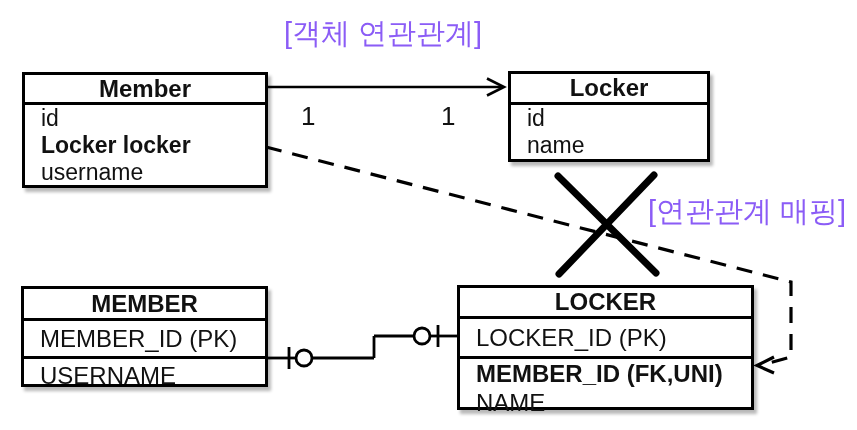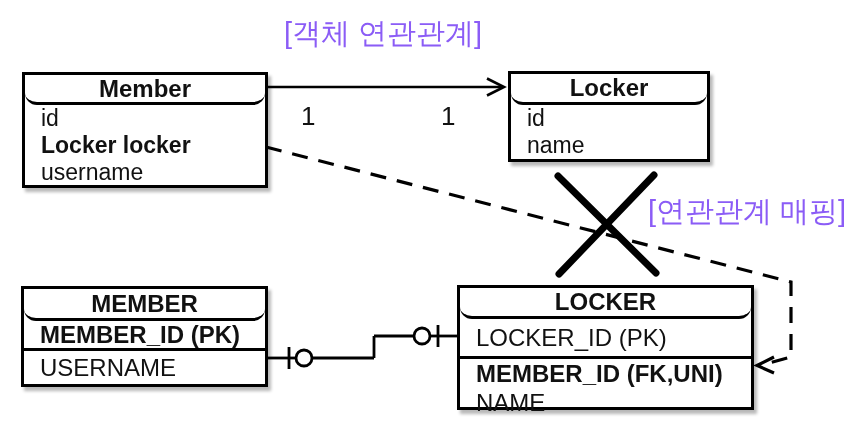--- a/index.html
+++ b/index.html
@@ -19,21 +19,20 @@
     background: #ffffff;
     border: 3px solid #000;
     box-shadow: 3px 4px 3px rgba(0,0,0,0.28);
     box-sizing: border-box;
   }
   .box .hdr {
     display: flex; align-items: center; justify-content: center;
     font-weight: bold;
     border-bottom: 3px solid #000;
     box-sizing: border-box;
-    border-radius: 12px;
   }
   .box .row {
     display: flex; align-items: center;
     padding-left: 16px;
     box-sizing: border-box;
     white-space: nowrap;
   }
   .row.divider { border-bottom: 3px solid #000; }
   .row.bold { font-weight: bold; }
 
@@ -42,21 +41,21 @@
   #member-box .hdr { height: 30px; font-size: 24px; }
   #member-box .row { height: 27px; }
   #locker-box  { left: 508px; top: 71px;  width: 202px; height: 91px; font-size: 23px; }
   #locker-box .hdr { height: 31px; font-size: 24px; }
   #locker-box .row { height: 27px; }
 
   
   #member-table { left: 21px;  top: 286px; width: 247px; height: 101px; font-size: 24px; }
   #member-table .hdr { height: 32px; font-size: 24px; }
   #member-table .row { height: 33px; }
-  #member-table .row.divider { height: 30px; font-weight: bold; }
+  #member-table .row.divider { height: 38px; }
   #locker-table { left: 457px; top: 285px; width: 297px; height: 125px; font-size: 24px; }
   #locker-table .hdr { height: 31px; font-size: 24px; }
   #locker-table .row-pk { height: 40px; border-bottom: 3px solid #000; }
   #locker-table .row-fk { height: 30px; font-weight: bold; }
   #locker-table .row-last { height: 27px; }
 
   .diagram-label {
     position: absolute;
     font-size: 29px;
     white-space: nowrap;

